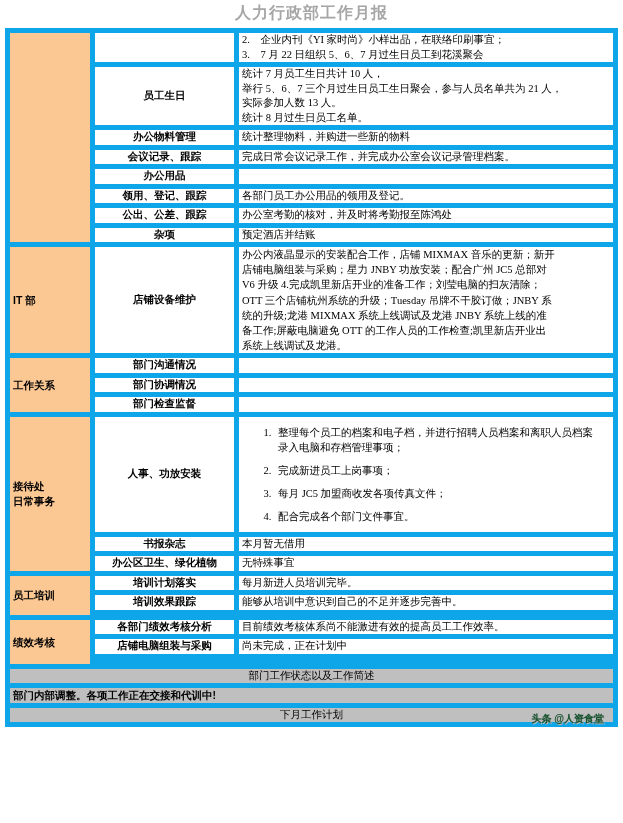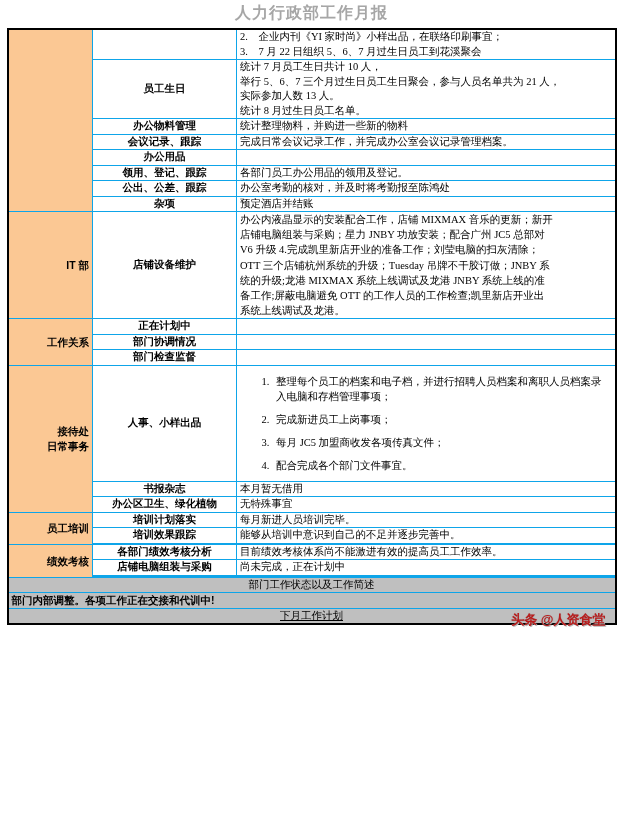--- a/index.html
+++ b/index.html
@@ -32,35 +32,35 @@
     font-family: "Liberation Serif", "DejaVu Serif", serif;
   }
   table.report {
     border-collapse: collapse;
     width: 608px;
     margin: 3px auto 0 auto;
     table-layout: fixed;
     border: 2px solid #000;
   }
   table.report td {
-    border: 1px solid #0ea5e9;
+    border: 5px solid #0ea5e9;
     padding: 0px 3px;
     vertical-align: middle;
     font-size: 10.5px;
     line-height: 14.5px;
     color: #000;
     word-break: break-all;
   }
   col.c-dept { width: 85px; }
   col.c-item { width: 144px; }
   col.c-desc { width: 379px; }
 
   td.dept {
     background: #FBC894;
-    text-align: right;
+    text-align: left;
     font-weight: bold;
     font-size: 11.5px;
     line-height: 16px;
     font-family: "Liberation Sans", "DejaVu Sans", sans-serif;
   }
   td.dept.blank { background: #FBC894; }
   td.item {
     text-align: center;
     font-weight: bold;
     font-size: 11.5px;
@@ -102,29 +102,28 @@
     font-size: 10.5px;
     font-weight: bold;
     padding: 3px 4px;
     line-height: 15px;
     font-family: "Liberation Sans", "DejaVu Sans", sans-serif;
   }
   .section-head-wrap {
     position: relative;
     display: block;
     width: 100%;
-    text-decoration: underline;
   }
   .watermark {
     position: absolute;
     right: 6px;
     bottom: -4px;
-    font-size: 13px;
-    font-weight: bold;
-    color: #b91c1c;
+    font-size: 10px;
+    font-weight: bold;
+    color: #14532d;
     text-shadow: 0 0 1px #999, 1px 1px 0 #bdbdbd;
     font-family: "Liberation Sans", "DejaVu Sans", sans-serif;
     letter-spacing: 0px;
   }
 </style>
 </head>
 <body>
 
 <div class="page">
 
@@ -196,38 +195,38 @@
           <span class="desc-line">V6 升级 4.完成凯里新店开业的准备工作；刘莹电脑的扫灰清除；</span>
           <span class="desc-line">OTT 三个店铺杭州系统的升级；Tuesday 吊牌不干胶订做；JNBY 系</span>
           <span class="desc-line">统的升级;龙港 MIXMAX 系统上线调试及龙港 JNBY 系统上线的准</span>
           <span class="desc-line">备工作;屏蔽电脑避免 OTT 的工作人员的工作检查;凯里新店开业出</span>
           <span class="desc-line">系统上线调试及龙港。</span>
         </td>
       </tr>
 
       <tr>
         <td class="dept" rowspan="3">工作关系</td>
-        <td class="item">正在计划中</td>
+        <td class="item">部门沟通情况</td>
         <td class="desc"></td>
       </tr>
       <tr>
         <td class="item">部门协调情况</td>
         <td class="desc"></td>
       </tr>
       <tr>
         <td class="item">部门检查监督</td>
         <td class="desc"></td>
       </tr>
 
       <tr>
         <td class="dept" rowspan="3">
           <span class="desc-line">接待处</span>
           <span class="desc-line">日常事务</span>
         </td>
-        <td class="item">人事、小样出品</td>
+        <td class="item">人事、功放安装</td>
         <td class="desc">
           <ol class="numbered">
             <li>整理每个员工的档案和电子档，并进行招聘人员档案和离职人员档案录入电脑和存档管理事项；</li>
             <li>完成新进员工上岗事项；</li>
             <li>每月 JC5 加盟商收发各项传真文件；</li>
             <li>配合完成各个部门文件事宜。</li>
           </ol>
         </td>
       </tr>
       <tr>

